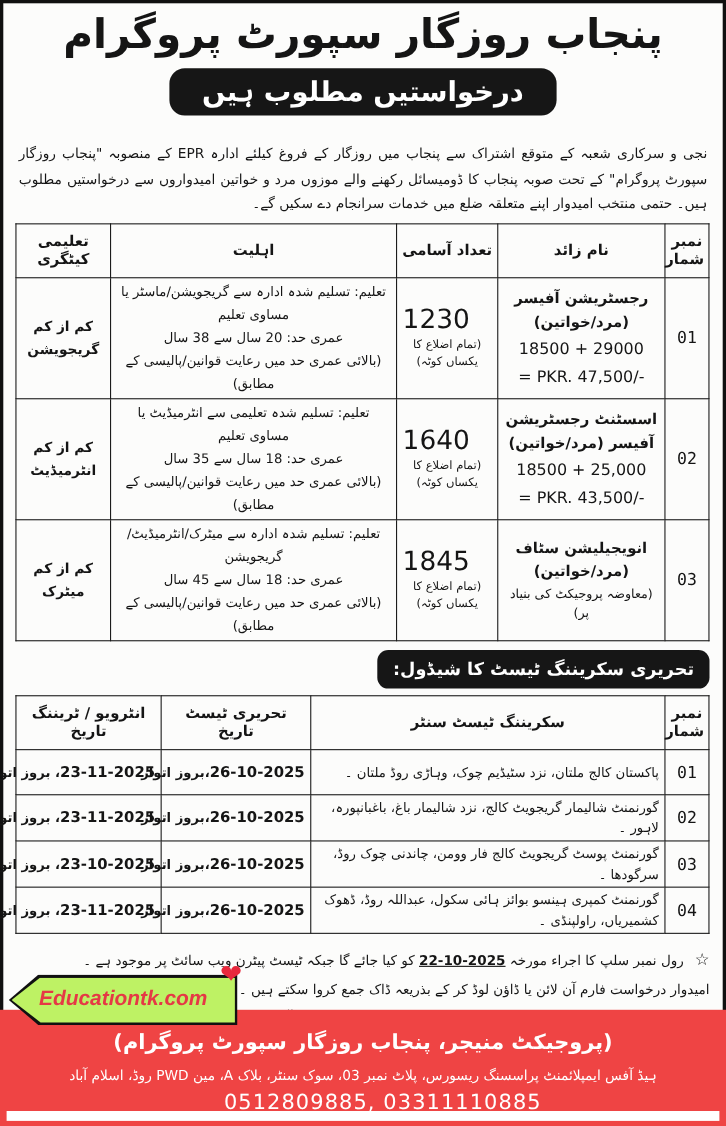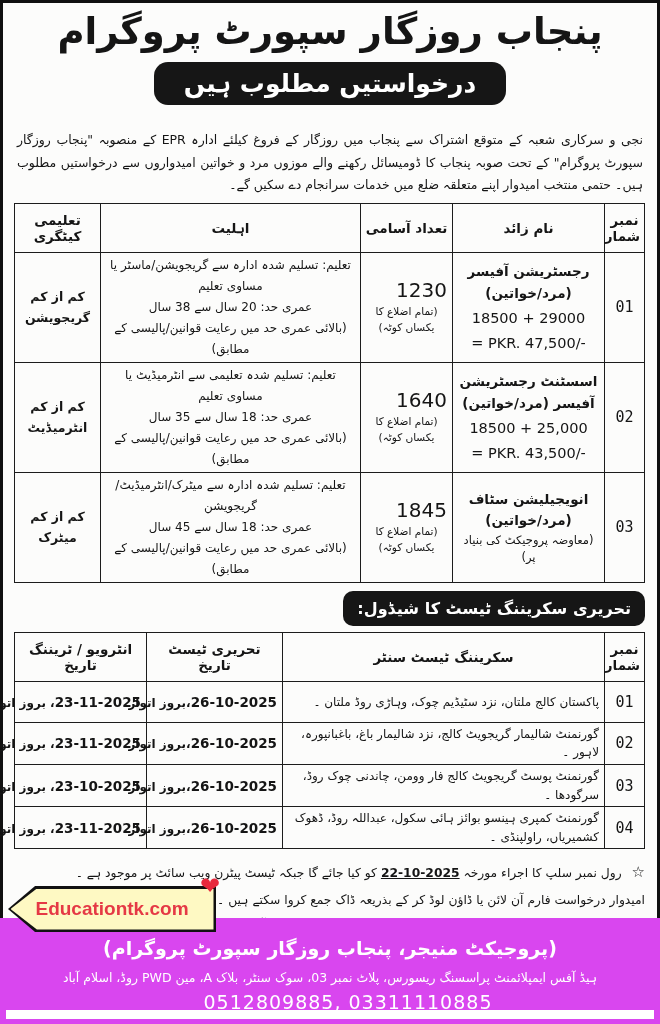--- a/index.html
+++ b/index.html
@@ -25,21 +25,21 @@
   }
   
   table{border-collapse:collapse;width:100%;table-layout:fixed;}
   th,td{border:1.6px solid #1c1c1c;padding:2px 5px;vertical-align:middle;}
   th{font-size:13.5px;font-weight:bold;text-align:center;padding:8px 4px;}
   .jobs td{height:86px;}
   .cell-serial{text-align:center;font-size:15px;font-family:"DejaVu Sans Mono","DejaVu Sans",monospace;}
   .post-title{font-size:13.5px;font-weight:bold;text-align:center;line-height:1.6;}
   .post-note{font-size:11.5px;text-align:center;line-height:1.5;}
   .salary{font-size:14.5px;text-align:center;direction:ltr;line-height:1.35;margin-top:5px;font-family:"DejaVu Sans",sans-serif;}
-  .count-num{font-size:20px;text-align:right;direction:ltr;line-height:1.1;}
+  .count-num{font-size:24px;text-align:left;direction:ltr;line-height:1.1;}
   .count-note{font-size:10.5px;text-align:center;line-height:1.5;margin-top:3px;}
   .elig{font-size:12px;line-height:1.75;text-align:center;}
   .cat{font-size:12.5px;font-weight:bold;text-align:center;line-height:1.7;}
   
   .sched-head{display:flex;align-items:center;gap:10px;margin:8px 0 6px 0;}
   .sched-badge{
     background:#161616;color:#fff;border-radius:10px;padding:8px 14px;
     font-size:16px;font-weight:bold;white-space:nowrap;
   }
   .sched-instr{font-size:12.5px;flex:1;text-align:center;line-height:1.6;}
@@ -60,29 +60,29 @@
   .deadline .date{font-size:19px;text-decoration:underline;margin:0 6px;}
   
   .tag{
     position:absolute;left:8px;top:886px;width:208px;height:46px;z-index:5;direction:ltr;
   }
   .tag-outer{
     position:absolute;inset:0;background:#111;
     clip-path:polygon(13% 0,100% 0,100% 100%,13% 100%,0 50%);
   }
   .tag-inner{
-    position:absolute;inset:2.5px;background:#fef9c3;
+    position:absolute;inset:2.5px;background:#bef264;
     clip-path:polygon(13% 0,100% 0,100% 100%,13% 100%,0 50%);
-    display:flex;align-items:center;justify-content:center;
+    display:flex;align-items:center;justify-content:center;font-style:italic;
   }
   .tag-label{color:#e53945;font-weight:bold;font-size:19px;font-family:"Liberation Sans","DejaVu Sans",sans-serif;}
   .tag-heart{position:absolute;top:-12px;right:-4px;color:#e8293d;font-size:24px;line-height:1;}
   
   .footer{
-    position:absolute;left:0;right:0;bottom:0;top:918px;background:#d946ef;color:#fff;
+    position:absolute;left:0;right:0;bottom:0;top:918px;background:#ef4444;color:#fff;
     text-align:center;direction:rtl;padding-top:14px;box-sizing:border-box;
   }
   .footer-line1{font-size:19px;font-weight:bold;line-height:1.7;}
   .footer-line2{font-size:12.5px;line-height:1.9;margin-top:2px;}
   .footer-phones{font-size:19px;direction:ltr;letter-spacing:1px;margin-top:1px;padding-left:36px;}
   .footer-strip{position:absolute;left:6px;right:6px;bottom:5px;height:9px;background:#fff;}
 </style>
 </head>
 <body>
 

